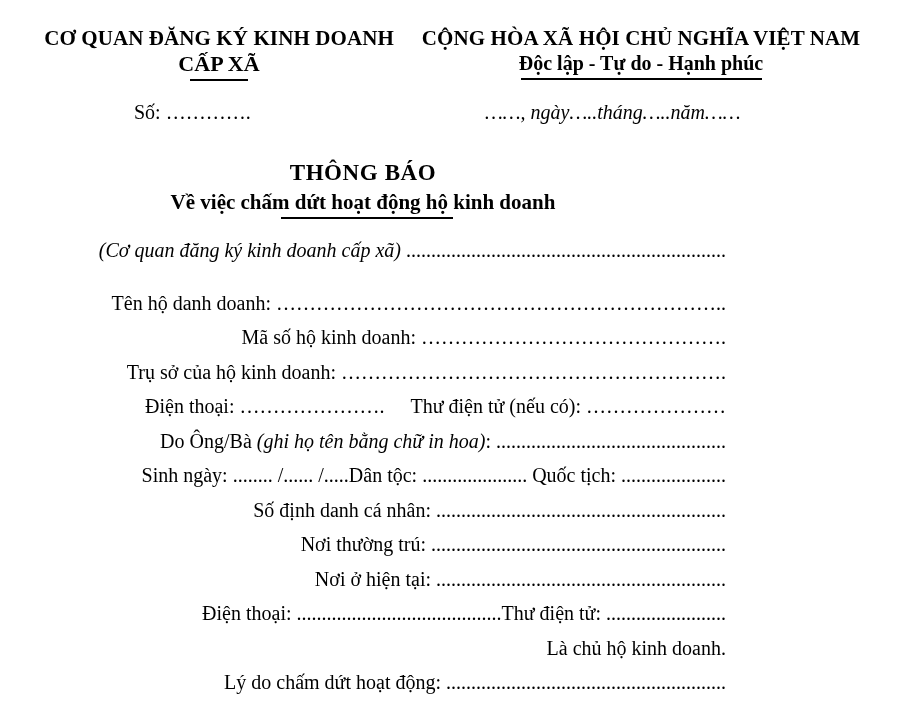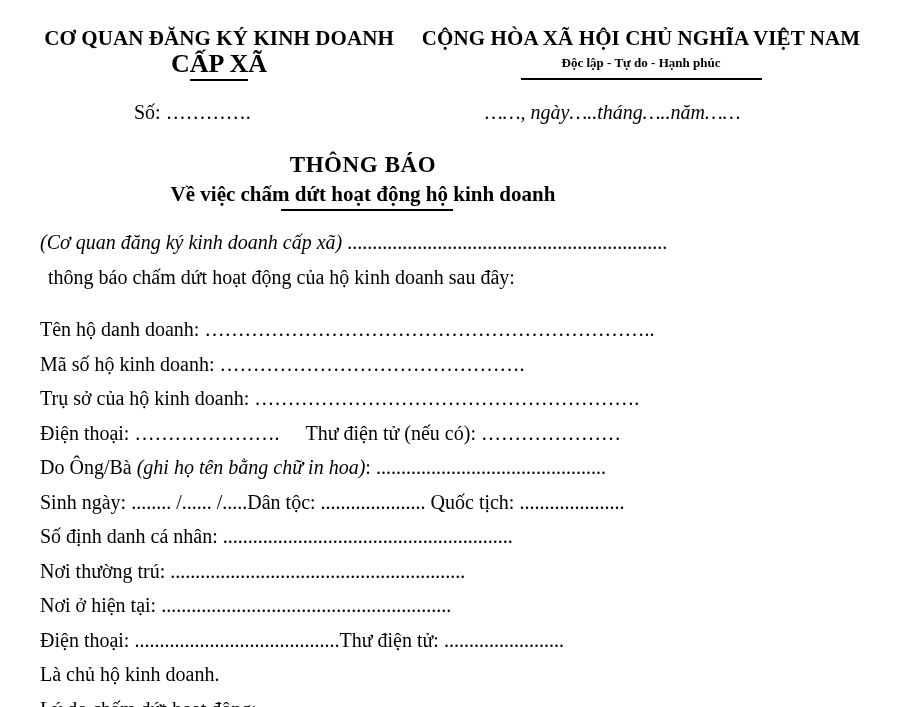--- a/index.html
+++ b/index.html
@@ -41,27 +41,27 @@
     margin-left: 0;
   }
   .hdr-line1 {
     font-size: 21px;
     font-weight: bold;
     letter-spacing: 0.1px;
     line-height: 25px;
     white-space: nowrap;
   }
   .hdr-line2 {
-    font-size: 26px;
+    font-size: 22px;
     font-weight: bold;
     line-height: 25px;
     white-space: nowrap;
   }
   .hdr-sub {
-    font-size: 13px;
+    font-size: 20px;
     font-weight: bold;
     line-height: 24px;
     white-space: nowrap;
   }
   .rule {
     height: 2px;
     background: #000;
     margin: 3px auto 0 auto;
   }
   .rule-left { width: 58px; }
@@ -84,21 +84,21 @@
     position: absolute;
     left: 485px;
     top: 0;
     font-style: italic;
     white-space: nowrap;
   }
 
   
   .title-block {
     text-align: center;
-    margin-top: 16px;
+    margin-top: 24px;
   }
   .doc-title {
     font-size: 23px;
     font-weight: bold;
     letter-spacing: 0.6px;
     line-height: 28px;
   }
   .doc-subtitle {
     font-size: 21px;
     font-weight: bold;
@@ -117,21 +117,21 @@
   
   .body {
     margin-top: 14px;
     font-size: 20px;
   }
   .line {
     line-height: 34.5px;
     white-space: nowrap;
     overflow: hidden;
   }
-  .indent { padding-left: 40px; }
+  .indent { padding-left: 40px; text-align: right; }
   .flush  { padding-left: 48px; }
   .ital   { font-style: italic; }
   .dots   { letter-spacing: 0px; }
   .gap-sm { display: inline-block; width: 26px; }
 </style>
 </head>
 <body>
 
 <div class="page">
 
@@ -161,21 +161,20 @@
     <div class="doc-subtitle">Về việc chấm dứt hoạt động hộ kinh doanh</div>
     <div class="title-underline"></div>
   </div>
 
   <div class="body">
 
     <div class="line indent">
       <span class="ital">(Cơ quan đăng ký kinh doanh cấp xã)</span><span class="dots"> ................................................................</span>
     </div>
 
-    <div class="line flush">thông báo chấm dứt hoạt động của hộ kinh doanh sau đây:</div>
 
     <div class="line indent" style="margin-top:18px;">
       <span>Tên hộ danh doanh:</span><span class="dots"> …………………………………………………………..</span>
     </div>
 
     <div class="line indent">
       <span>Mã số hộ kinh doanh:</span><span class="dots"> ……………………………………….</span>
     </div>
 
     <div class="line indent">

